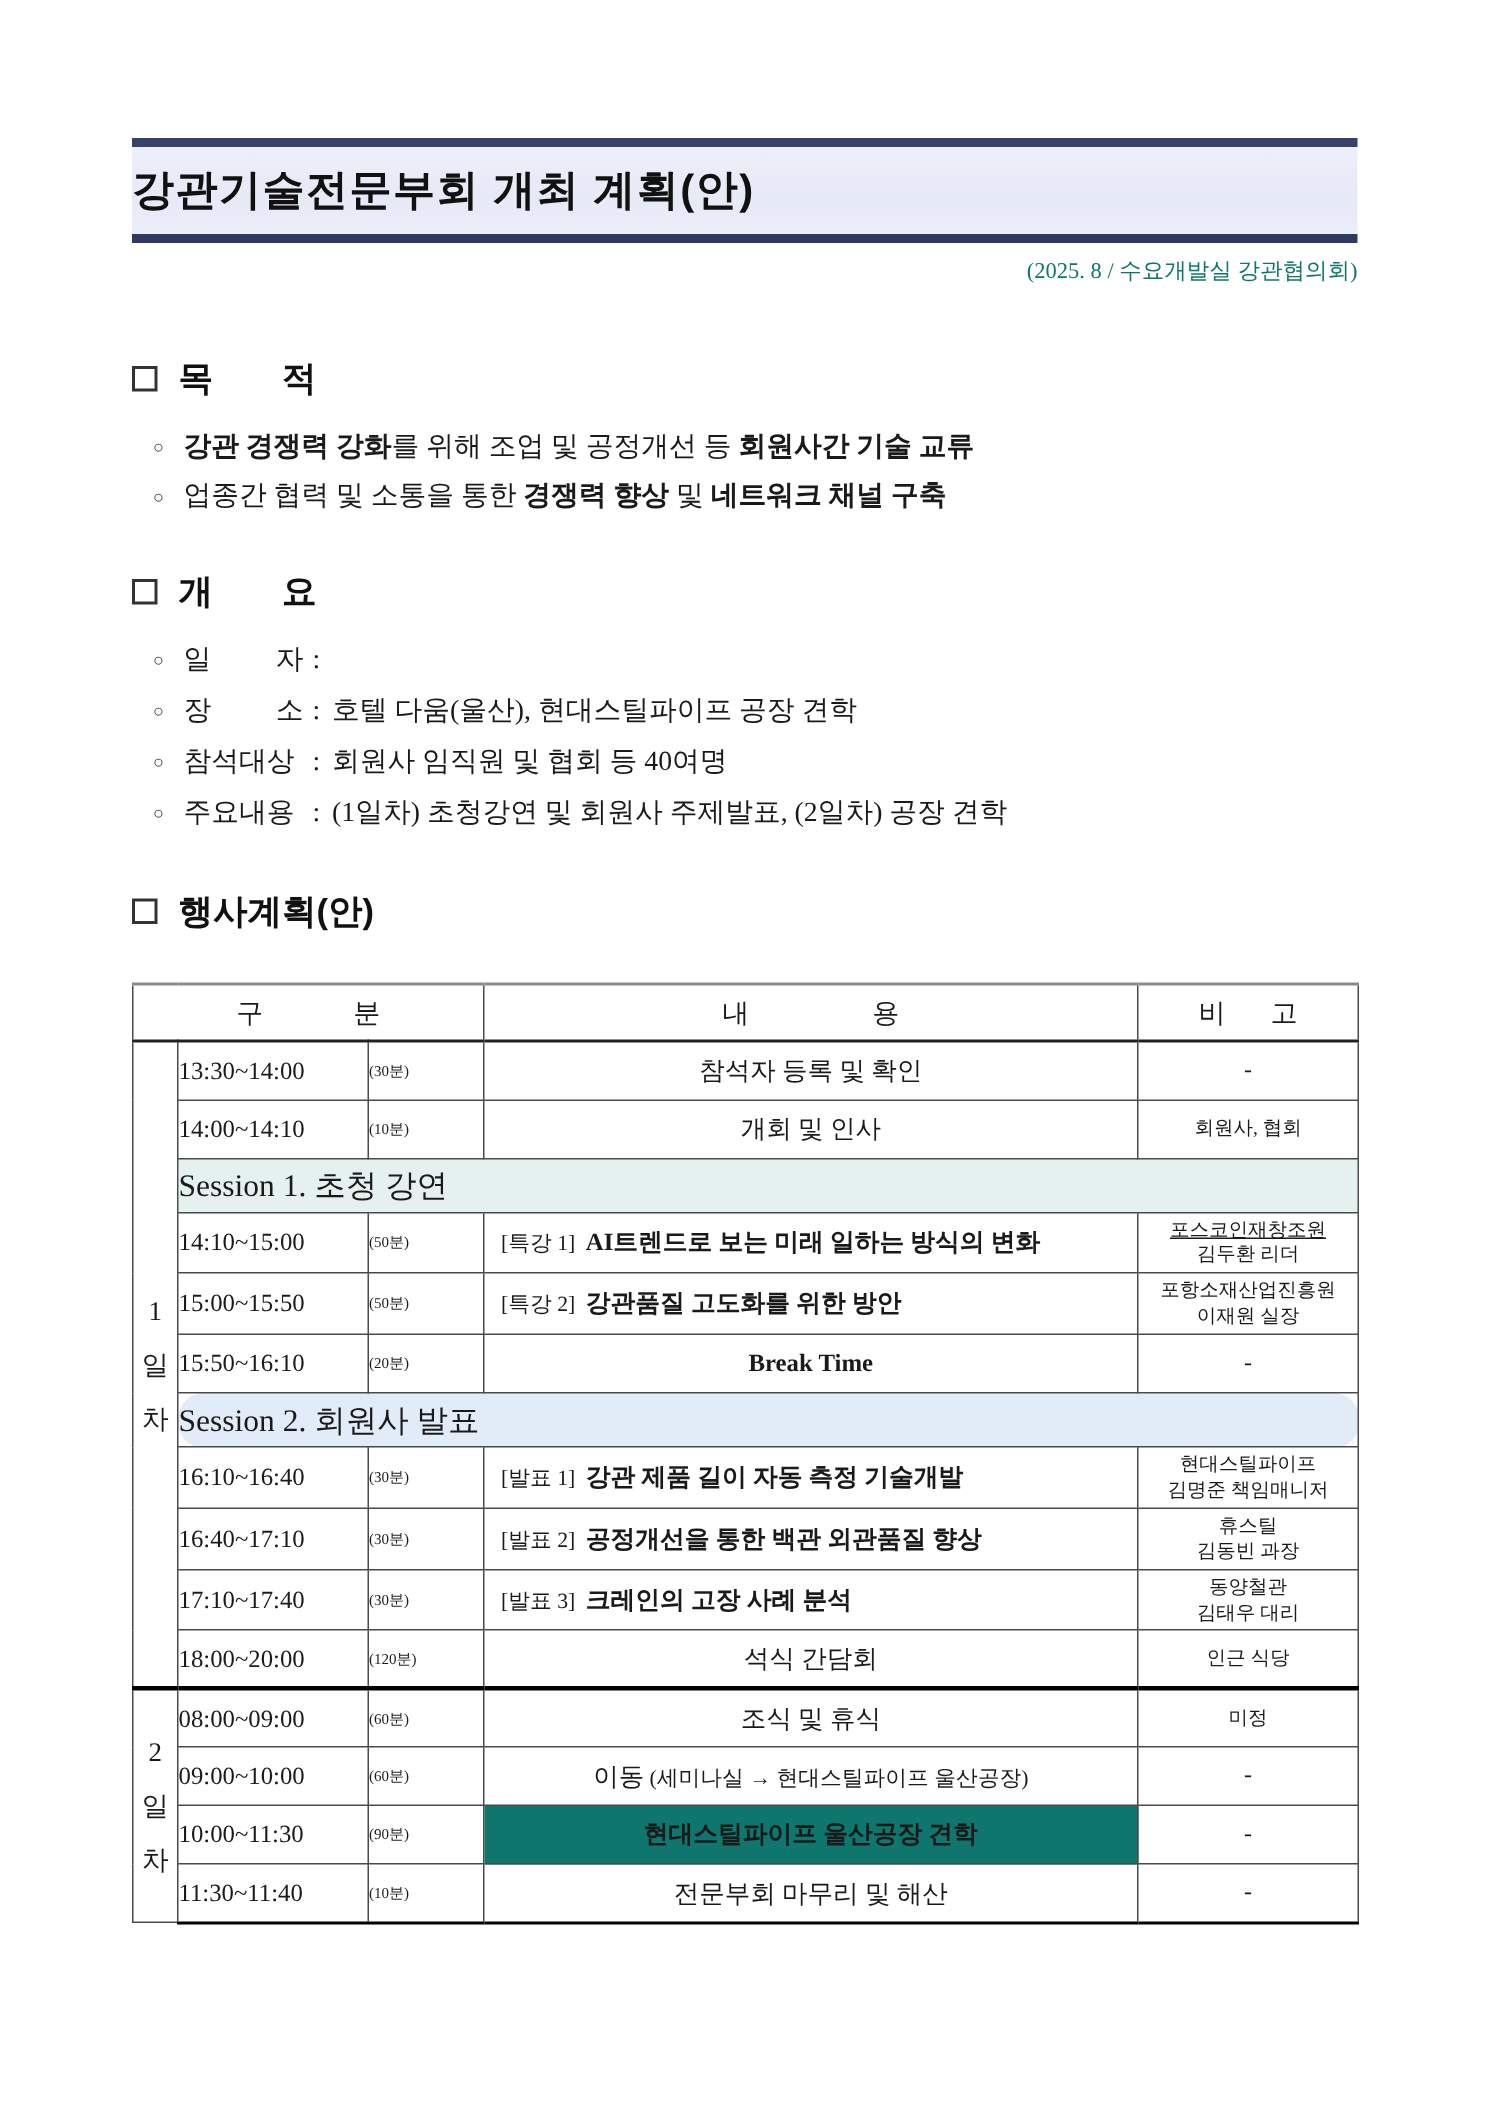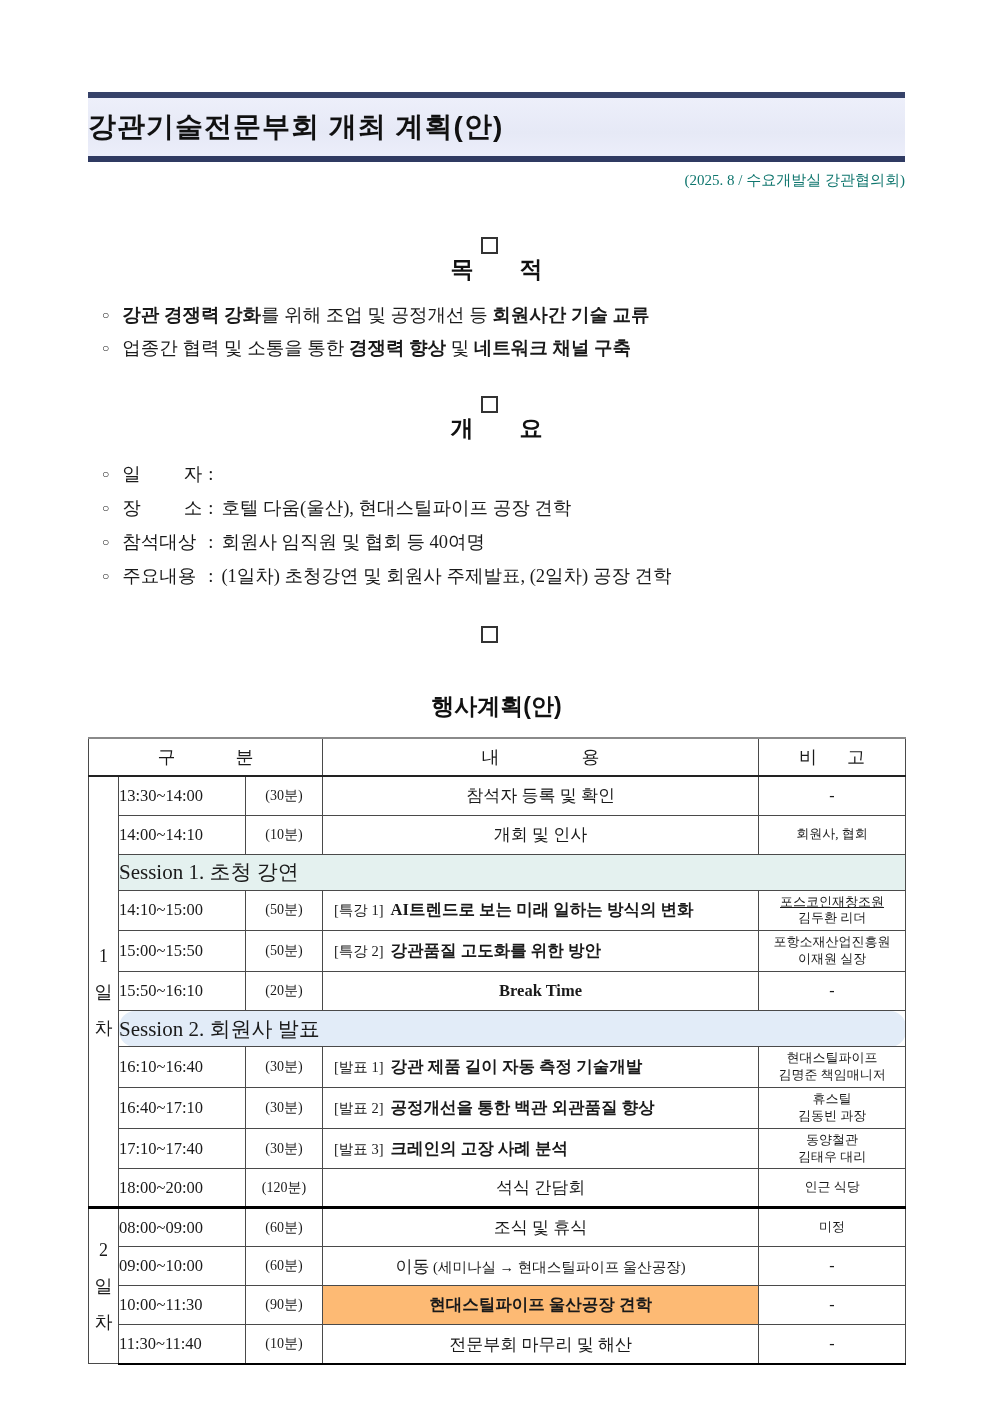--- a/index.html
+++ b/index.html
@@ -6,54 +6,54 @@
   html,body { width: 992px; background: #ffffff; }
   body { height: 1403px; overflow: hidden; font-family: "Liberation Serif","DejaVu Serif",serif; color:#1a1a1a; }
   .doc { width: 817px; margin-left: 88px; padding-top: 92px; }
 
   
   .banner { border-top: 6px solid #364269; border-bottom: 6px solid #2f3a62; background: linear-gradient(180deg,#edeffa 0%, #e6e9f6 60%, #eceefa 100%); }
   .banner-title { font-family: "Liberation Sans","DejaVu Sans",sans-serif; font-weight: bold; font-size: 28px; letter-spacing: 1px; line-height: 58px; color:#111; }
   .subtitle { text-align: right; font-size: 15px; margin-top: 9px; color:#0f766e; }
 
   
-  .sec-head { display:flex; align-items:center; font-family:"Liberation Sans","DejaVu Sans",sans-serif; font-weight:bold; font-size:23px; color:#111;flex-direction:column; }
+  .sec-head { display:flex; align-items:center; font-family:"Liberation Sans","DejaVu Sans",sans-serif; font-weight:bold; font-size:23px; color:#111; }
   .sec-head .box { display:inline-block; width:17px; height:17px; border:2px solid #333; margin-right:14px; flex:0 0 auto; }
   .just { display:inline-block; text-align:justify; text-align-last:justify; }
   .hd-just { width:92px; }
   .mt-purpose { margin-top: 47px; }
   .mt-overview { margin-top: 31px; }
-  .mt-plan { margin-top: 33px; gap: 48px; }
+  .mt-plan { margin-top: 33px; }
 
   
   .bullets { margin-top: 14px; }
   .bullet-row { display:flex; align-items:flex-start; font-size:18.5px; line-height:33px; padding-left: 14px; }
   .bullet-row .circ { font-size:12px; line-height:33px; margin-right:13px; flex:0 0 auto; }
   .bullet-row .b { font-weight: bold; }
 
   
   .ov-rows { margin-top: 13px; }
   .ov-row { display:flex; align-items:flex-start; font-size:18.5px; line-height:34px; padding-left:14px; }
   .ov-row .circ { font-size:12px; line-height:34px; margin-right:13px; flex:0 0 auto; }
   .ov-label { display:inline-block; width:80px; text-align:justify; text-align-last:justify; }
   .ov-colon { padding: 0 8px 0 6px; }
 
   
-  .sched-table { border-collapse: collapse; table-layout: fixed; width: 817px; margin-top: 15px; }
+  .sched-table { border-collapse: collapse; table-layout: fixed; width: 817px; margin-top: 32px; }
   .sched-table th, .sched-table td { border: 1px solid #4a4a4a; }
   .sched-table thead th { border-top: 2px solid #8a8a8a; border-bottom: 2px solid #222; font-weight: normal; font-size: 18px; height: 38px; background:#fff; }
   .day-cell { font-size: 18px; text-align:center; white-space: pre-line; line-height: 36px; vertical-align: middle; }
   .time-cell { font-size: 16.5px; height: 39px; }
-  .dur-cell { text-align:center; font-size: 14px; }
+  .dur-cell { font-size: 10px; }
   .content-cell { text-align:center; font-size: 17px; padding: 6px 6px; vertical-align: middle; }
   .content-cell.left { text-align:left; padding-left: 11px; white-space: nowrap; }
   .content-cell .prefix { font-size: 14.5px; margin-right: 7px; }
   .content-cell .main.bold { font-weight: bold; font-size: 16.5px; }
   .content-cell .paren { font-size: 14.5px; }
-  .content-cell.beige { background: #fdba74; }
+  .content-cell.beige { background: #0f766e; }
   .remark-cell { text-align:center; font-size: 16px; vertical-align: middle; padding: 3px 2px; }
   .remark-cell.small { font-size: 13px; line-height: 1.3; }
   .remark-cell .u { text-decoration: underline; }
   .session-cell { text-align:left; font-size: 21px; height: 36px; vertical-align: middle; }
   .session-cell.teal { background: #e4f1ef; }
   .session-cell.blue { background: #e2ecf8; border-radius: 16px; }
   tr.day-sep td { border-top: 3px solid #000; }
   .sched-table tbody tr:last-child td { border-bottom: 2.5px solid #000; }
 
   .footnote { margin-top: 19px; padding-left: 22px; font-size: 17.5px; color:#222; }

